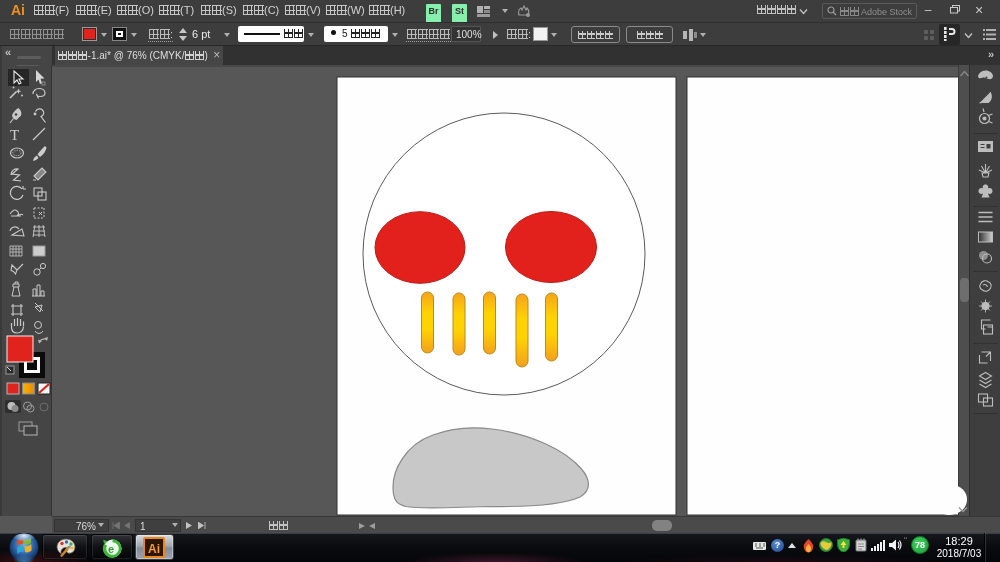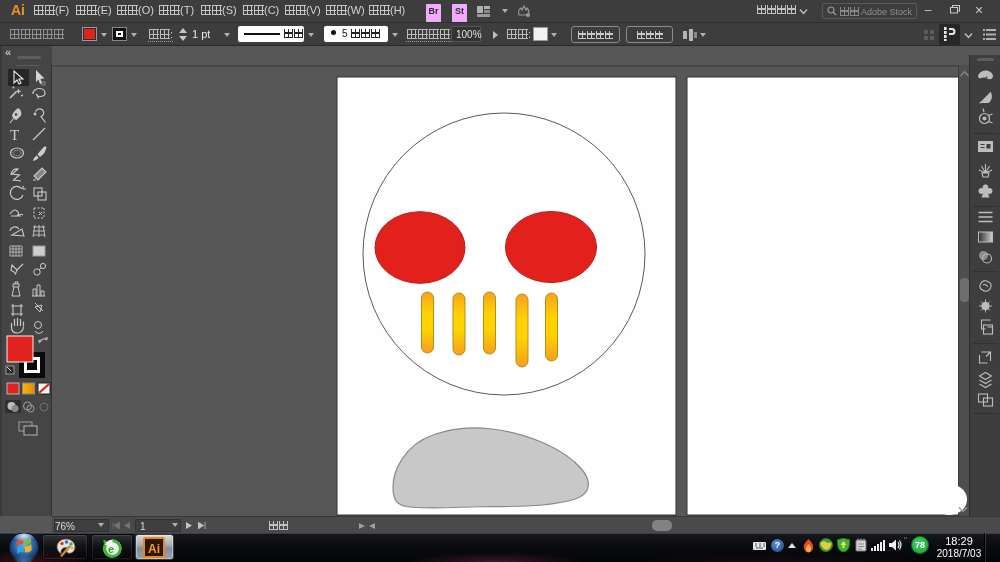--- a/index.html
+++ b/index.html
@@ -8,21 +8,21 @@
 
 .g{display:inline-block;width:10px;height:10px;margin:0 0.5px;vertical-align:-1px;opacity:.92;
 background:repeating-linear-gradient(0deg,currentColor 0 1px,transparent 1px 4.5px),
 repeating-linear-gradient(90deg,currentColor 0 1px,transparent 1px 4px)}
 .g.s{width:9px;height:9px}
 .g.xs{width:8px;height:8px;margin:0 .5px}
 
 #menubar{position:absolute;left:0;top:0;width:1000px;height:22px;background:#3d3d3d;color:#d6d6d6;font-size:12px}
 #ailogo{position:absolute;left:5px;top:2px;width:26px;height:18px;color:#ef8f1e;font-weight:bold;font-size:14px;text-align:center}
 .mitem{position:absolute;top:4px;color:#d2d2d2;font-size:11px;white-space:nowrap}
-.mbtn{position:absolute;top:4px;width:15px;height:24px;background:#f0abfc;color:#2f2f2f;font-size:9px;font-weight:bold;text-align:center;line-height:14px;border-radius:1px}
+.mbtn{position:absolute;top:4px;width:15px;height:24px;background:#86efac;color:#2f2f2f;font-size:9px;font-weight:bold;text-align:center;line-height:14px;border-radius:1px}
 #wksp{position:absolute;left:756px;top:3px;color:#cdcdcd;font-size:11px}
 #searchbox{position:absolute;left:822px;top:3px;width:95px;height:16px;border:1px solid #5a5a5a;border-radius:2px;color:#8f8f8f;font-size:9px;line-height:14px;white-space:nowrap}
 .winbtn{position:absolute;top:0;width:22px;height:20px;color:#c9c9c9;font-size:12px;text-align:center;line-height:20px}
 
 #controlbar{position:absolute;left:0;top:22px;width:1000px;height:24px;background:#3d3d3d;border-top:1px solid #2e2e2e;border-bottom:1px solid #282828;color:#c9c9c9;font-size:11px}
 .clabel{position:absolute;top:5px;color:#c6c6c6;font-size:11px}
 .swatch{position:absolute;top:4px;width:15px;height:14px}
 .chev{position:absolute;top:10px;width:0;height:0;border-left:3.5px solid transparent;border-right:3.5px solid transparent;border-top:4.5px solid #b0b0b0}
 .whitebox{position:absolute;top:3px;height:16px;background:#fff;border-radius:2px;color:#1a1a1a;font-size:10px}
 .darkfield{position:absolute;top:3px;height:16px;background:#333;border:1px solid #555;color:#e0e0e0;font-size:10px;text-align:left;padding:2px 4px;border-radius:1px}
@@ -89,21 +89,21 @@
   <span class="clabel" style="left:9px;color:#9a9a9a"><i class="g"></i><i class="g"></i><i class="g"></i><i class="g"></i><i class="g"></i></span>
   <div class="swatch" style="left:82px;background:#e0231d;border:1px solid #999;box-shadow:0 0 0 1px #2e2e2e inset"></div>
   <span class="chev" style="left:101px"></span>
   <div class="swatch" style="left:112px;background:#111;border:1px solid #888">
         <div style="position:absolute;left:3px;top:3px;right:3px;bottom:3px;border:2px solid #fff;background:#111"></div>
       </div>
   <span class="chev" style="left:131px"></span>
   <span class="clabel" style="left:148px;border-bottom:1px dotted #9a9a9a;padding-bottom:1px"><i class="g"></i><i class="g"></i>:</span>
   <span class="abs" style="left:179px;top:5px;width:0;height:0;border-left:4px solid transparent;border-right:4px solid transparent;border-bottom:5px solid #c6c6c6"></span>
       <span class="abs" style="left:179px;top:13px;width:0;height:0;border-left:4px solid transparent;border-right:4px solid transparent;border-top:5px solid #c6c6c6"></span>
-  <span class="clabel" style="left:192px;color:#e8e8e8">1 pt</span>
+  <span class="clabel" style="left:192px;color:#e8e8e8">6 pt</span>
   <span class="chev" style="left:224px"></span>
   <div class="whitebox" style="left:238px;width:66px">
         <div style="position:absolute;left:6px;top:7px;width:36px;height:2px;background:#111"></div>
         <span style="position:absolute;left:45px;top:2px;color:#111"><i class="g s"></i><i class="g s"></i></span>
       </div>
   <span class="chev" style="left:308px"></span>
   <div class="whitebox" style="left:324px;width:64px">
         <span style="position:absolute;left:7px;top:4px;width:5px;height:5px;border-radius:50%;background:#111"></span>
         <span style="position:absolute;left:18px;top:2px;color:#111;font-size:10px">5 <i class="g s"></i><i class="g s"></i><i class="g s"></i></span>
       </div>
@@ -151,20 +151,24 @@
         <rect x="0" y="9" width="2" height="2" fill="#b0b0b0"></rect>
       </svg>
 </div>
 <div id="tooltop">
       <span style="position:absolute;left:3px;top:0px;color:#c0c0c0;font-size:11px;font-weight:bold">«</span>
       <div style="position:absolute;left:15px;top:10px;width:24px;height:3px;border-radius:1.5px;background:#5d5d5d"></div>
     </div>
 <div id="docktop">
       <div style="position:absolute;left:7px;top:3px;width:17px;height:3px;border-radius:1.5px;background:#5d5d5d"></div>
     </div>
+<div id="tabstrip">
+  <div id="tab"><i class="g s"></i><i class="g s"></i><i class="g s"></i>-1.ai* @ 76% (CMYK/<i class="g s"></i><i class="g s"></i>)&nbsp;&nbsp;<span style="color:#bbb;font-size:12px">×</span></div>
+  <span class="abs" style="left:936px;top:2px;color:#c0c0c0;font-size:11px;font-weight:bold">»</span>
+</div>
 <div id="main">
   <div id="pasteboard">
     <svg width="906" height="451" viewBox="52 65 906 451">
 
       <rect x="337" y="75" width="339" height="438" fill="#fefefe" stroke="#333" stroke-width="1"></rect>
 
       <rect x="687" y="75" width="272" height="438" fill="#fefefe" stroke="#333" stroke-width="1"></rect>
       <circle cx="949" cy="499" r="14" fill="#fefefe"></circle>
 
       <circle cx="504" cy="252" r="141" fill="#fff" stroke="#5a5a5a" stroke-width="1"></circle>
@@ -327,21 +331,21 @@
       </g>
       <rect x="3" y="348" width="25" height="1" fill="#313131"></rect>
     </svg>
   </div>
 <div class="abs" style="left:937px;top:420px;width:30px;height:29px;border-radius:50%;background:#fefefe;z-index:5"></div>
       <svg class="abs" style="left:958px;top:441px;z-index:6" width="10" height="7" viewBox="0 0 10 7">
         <path d="M1 1.5 L5 5.5 L9 1.5" stroke="#9a9a9a" stroke-width="1.4" fill="none"></path>
       </svg>
 </div>
 <div id="statusbar">
-  <div class="abs" style="left:2px;top:2px;width:55px;height:13px;background:#3f3f3f;border:1px solid #333;color:#dcdcdc;font-size:10px;line-height:13px;padding-left:0">76%</div>
+  <div class="abs" style="left:2px;top:2px;width:55px;height:13px;background:#3f3f3f;border:1px solid #333;color:#dcdcdc;font-size:10px;line-height:13px;padding-left:21px">76%</div>
   <span class="chev" style="left:46px;top:6px"></span>
   <svg class="abs" style="left:60px;top:5px" width="8" height="7" viewBox="0 0 8 7">
         <path d="M1 0 L1 7 M7.5 0 L2 3.5 L7.5 7 Z" stroke="#747474" fill="#747474" stroke-width=".8"></path>
       </svg>
   <svg class="abs" style="left:72px;top:5px" width="6" height="7" viewBox="0 0 6 7">
         <path d="M6 0 L0 3.5 L6 7 Z" fill="#747474"></path>
       </svg>
   <div class="abs" style="left:83px;top:2px;width:46px;height:13px;background:#3f3f3f;border:1px solid #333;color:#dcdcdc;font-size:10px;line-height:13px;padding-left:4px">1</div>
   <span class="chev" style="left:120px;top:6px"></span>
   <svg class="abs" style="left:134px;top:5px" width="6" height="7" viewBox="0 0 6 7">

